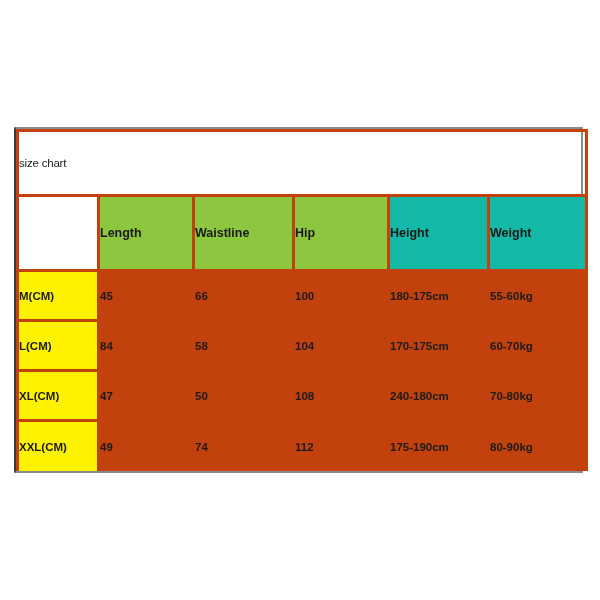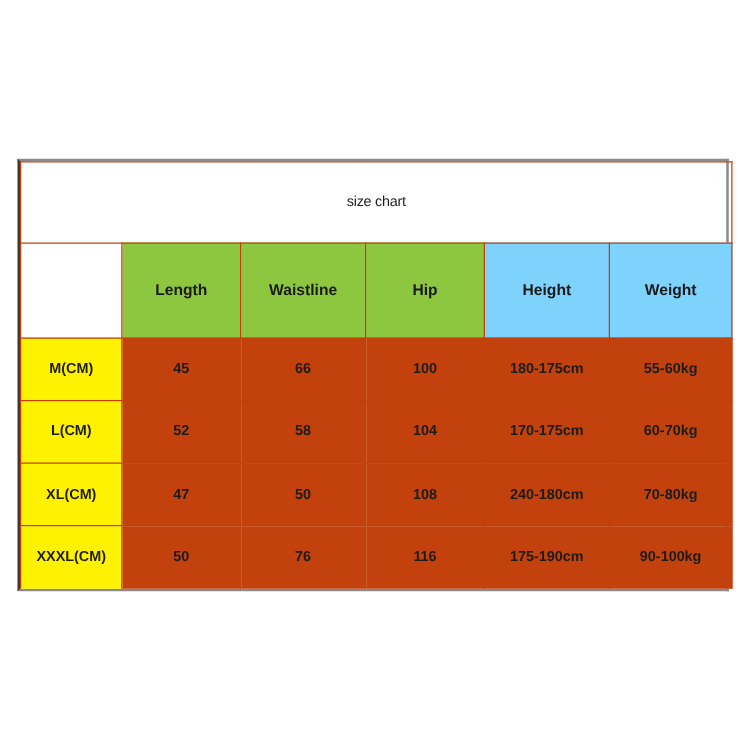--- a/index.html
+++ b/index.html
@@ -29,23 +29,23 @@
 
   table.size-chart {
     width: 100%;
     height: 100%;
     border-collapse: collapse;
     table-layout: fixed;
   }
 
   table.size-chart td,
   table.size-chart th {
-    border: 1px solid #c2410c;
+    border: 3px solid #c2410c;
     padding: 0;
-    text-align: center;
+    text-align: left;
     vertical-align: middle;
     font-size: 11.5px;
     color: #1c1c1c;
     box-sizing: border-box;
   }
 
   
   td.chart-title {
     height: 58px;
     font-size: 29px;
@@ -66,21 +66,21 @@
     color: #1a1a1a;
   }
   td.corner-cell {
     background: #ffffff;
     border-left: none;
   }
   td.hdr-green {
     background: #8dc63f;
   }
   td.hdr-gold {
-    background: #7dd3fc;
+    background: #14b8a6;
   }
 
   
   tr.data-row td {
     height: 45px;
     margin-left: 36px;
   }
   td.size-label {
     background: #fff200;
     font-weight: bold;
@@ -140,40 +140,40 @@
         <td class="size-label">M(CM)</td>
         <td class="data-cell">45</td>
         <td class="data-cell">66</td>
         <td class="data-cell">100</td>
         <td class="data-cell">180-175cm</td>
         <td class="data-cell last-col">55-60kg</td>
       </tr>
 
       <tr class="data-row">
         <td class="size-label">L(CM)</td>
-        <td class="data-cell">52</td>
+        <td class="data-cell">84</td>
         <td class="data-cell">58</td>
         <td class="data-cell">104</td>
         <td class="data-cell">170-175cm</td>
         <td class="data-cell last-col">60-70kg</td>
       </tr>
 
       <tr class="data-row">
         <td class="size-label">XL(CM)</td>
         <td class="data-cell">47</td>
         <td class="data-cell">50</td>
         <td class="data-cell">108</td>
         <td class="data-cell">240-180cm</td>
         <td class="data-cell last-col">70-80kg</td>
       </tr>
 
+      <tr class="data-row">
+        <td class="size-label">XXL(CM)</td>
+        <td class="data-cell">49</td>
+        <td class="data-cell">74</td>
+        <td class="data-cell">112</td>
+        <td class="data-cell">175-190cm</td>
+        <td class="data-cell last-col">80-90kg</td>
+      </tr>
 
-      <tr class="data-row">
-        <td class="size-label">XXXL(CM)</td>
-        <td class="data-cell">50</td>
-        <td class="data-cell">76</td>
-        <td class="data-cell">116</td>
-        <td class="data-cell">175-190cm</td>
-        <td class="data-cell last-col">90-100kg</td>
-      </tr>
     </tbody>
   </table>
 </div>
 
 </body></html>

